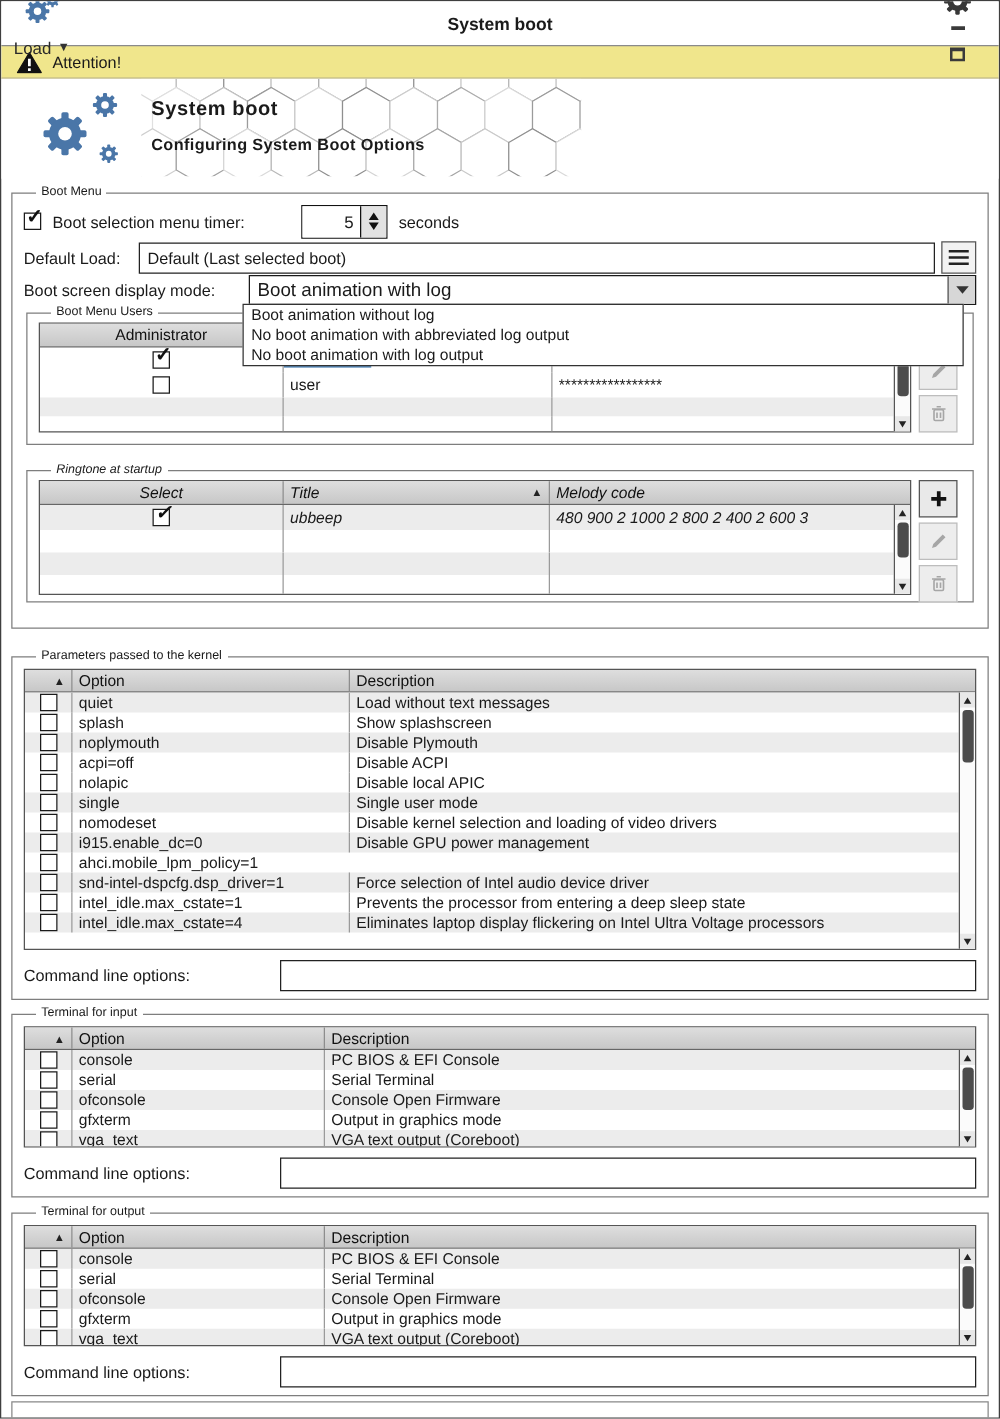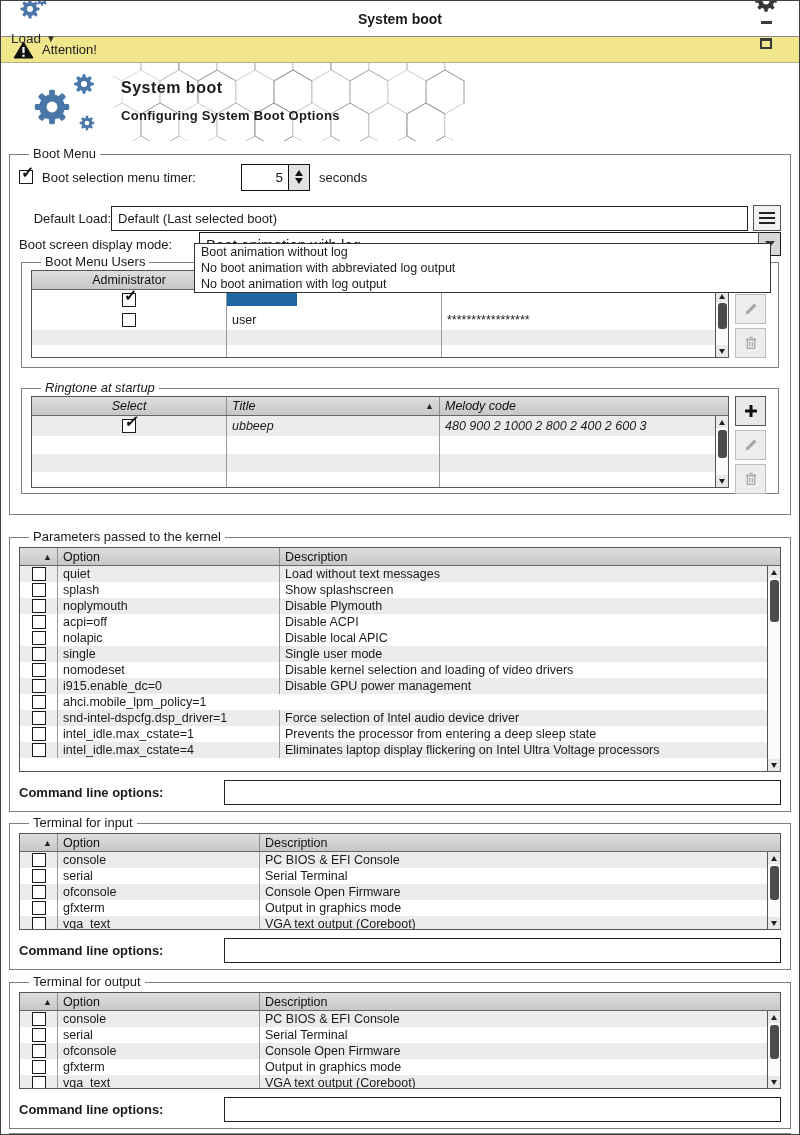--- a/index.html
+++ b/index.html
@@ -25,21 +25,21 @@
   .header { height:80px; position:relative; overflow:hidden; background:#fff; }
   .hexes { position:absolute; left:112px; top:0; }
   .applogo-lg { position:absolute; left:20px; top:7px; }
   .header-text { position:absolute; left:120px; top:16px; }
   .h-title { font-size:16px; font-weight:bold; letter-spacing:.5px; }
   .h-sub  { font-size:13px; font-weight:bold; margin-top:11px; letter-spacing:.3px; }
 
   
   .main { padding:5px 6px 0; position:relative; }
   fieldset.fs { border:1px solid #7e7e7e; margin:0 2px 14px; padding:2px 9px 6px; }
-  fieldset.fs legend { font-size:13px; padding:0 4px; margin-left:10px; line-height:12px; }
+  fieldset.fs legend { font-size:10px; padding:0 4px; margin-left:10px; line-height:12px; }
   .row { display:flex; align-items:center; }
   .lbl { font-size:13px; white-space:nowrap; }
 
   .cb { width:14px; height:14px; border:1.5px solid #1a1a1a; background:#fff; position:relative; display:inline-block; flex:none; }
   .cb .mk { position:absolute; left:1px; top:-8px; font-size:16px; font-weight:bold; color:#101010; }
 
   .spin { display:flex; border:1px solid #111; height:27px; margin-left:36px; }
   .spin-val { width:46px; background:#fff; font-size:13.5px; display:flex; align-items:center; justify-content:flex-end; padding-right:5px; }
   .spin-btns { width:21px; background:#e2e2e2; border-left:1px solid #111; display:flex; flex-direction:column; align-items:center; justify-content:center; gap:2px; }
   .tri-up { width:0; height:0; border-left:4px solid transparent; border-right:4px solid transparent; border-bottom:6px solid #111; }
@@ -104,28 +104,28 @@
   .kernel-tbl .c0 { width:38px; justify-content:center; }
   .kernel-tbl .c1 { width:222px; }
   .kernel-tbl .c2 { flex:1; }
   .term-tbl { height:97px; }
   .term-tbl .th { height:17px; }
   .term-tbl .tr { height:16px; }
   .term-tbl .c0 { width:38px; justify-content:center; }
   .term-tbl .c1 { width:202px; }
   .term-tbl .c2 { flex:1; }
 
-  .cmdline { display:flex; align-items:center; margin-top:8px;font-weight:bold; }
+  .cmdline { display:flex; align-items:center; margin-top:8px; }
   .cmdline .lbl { width:205px; }
 
   .statusbar { height:26px; border:1px solid #888; margin:3px 2px 0; position:relative; }
   .grip { position:absolute; right:3px; bottom:2px; }
 
   .r-timer { margin-top:2px; height:26px; gap:9px; }
-  .r-default { margin-top:14px; height:28px;text-align:right; }
+  .r-default { margin-top:2px; height:28px; }
   .r-default .lbl { width:92px; }
   .r-mode { height:24px; }
   .r-mode .lbl { width:180px; }
 </style>
 </head>
 <body>
 
 <svg width="0" height="0" style="position:absolute" aria-hidden="true">
   <defs>
     <g id="gear8">

